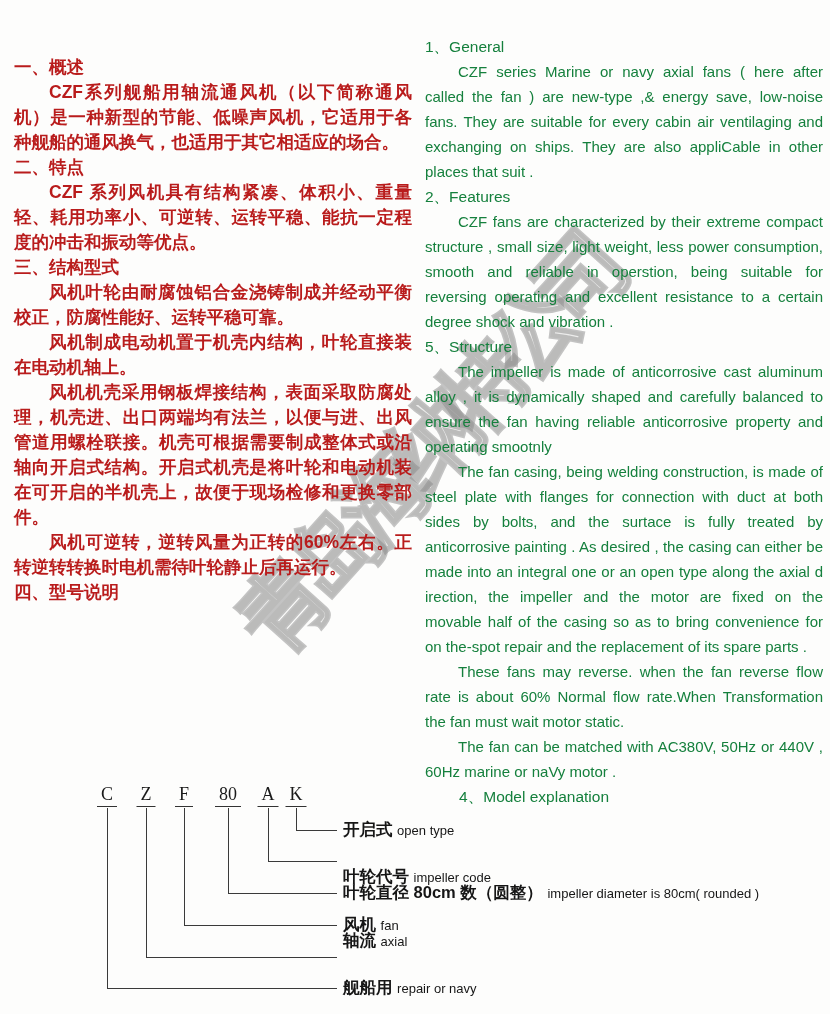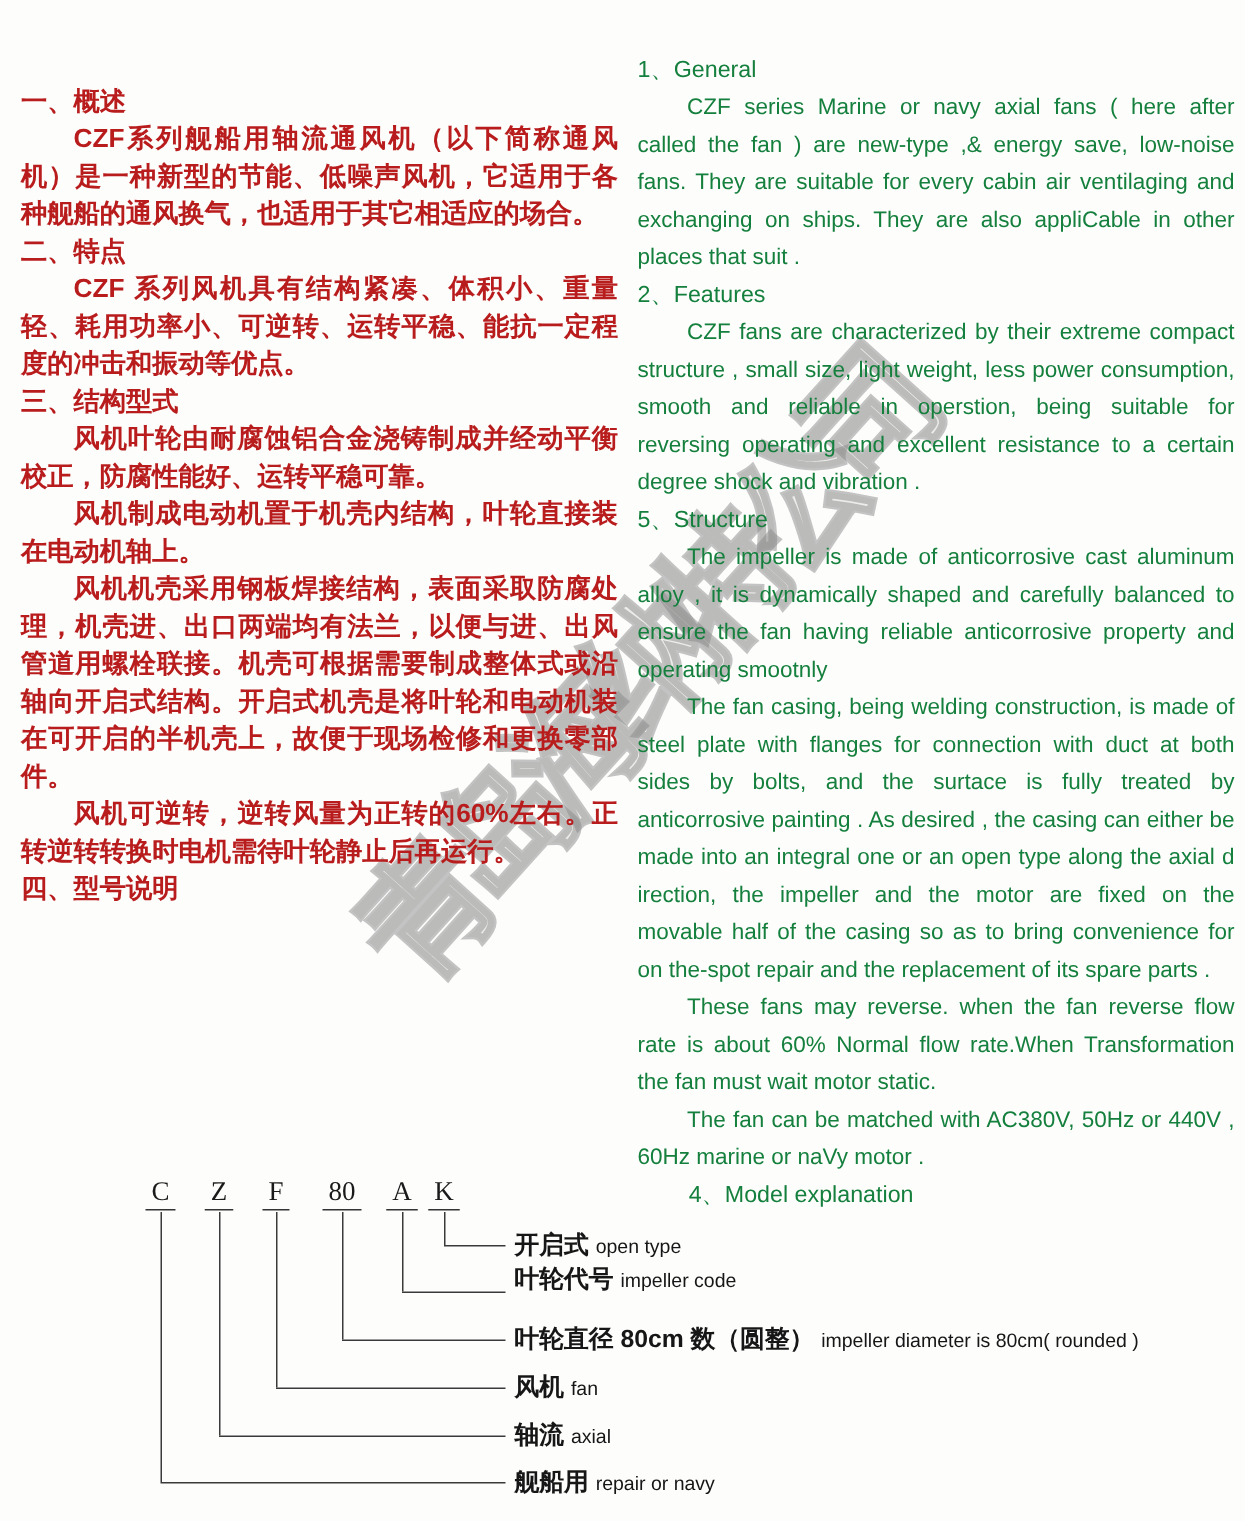--- a/index.html
+++ b/index.html
@@ -105,33 +105,33 @@
     <div class="hline" style="left:184px;top:147px;width:153px"></div>
     <div class="vline" style="left:146px;top:30px;height:149px"></div>
     <div class="hline" style="left:146px;top:179px;width:191px"></div>
     <div class="vline" style="left:107px;top:30px;height:180px"></div>
     <div class="hline" style="left:107px;top:210px;width:230px"></div>
 
     <span class="dlabel" style="top:41px">
       <span class="dl-zh">开启式</span>
       <span class="dl-en">open type</span>
     </span>
-    <span class="dlabel" style="top:64px">
+    <span class="dlabel" style="top:88px">
       <span class="dl-zh">叶轮代号</span>
       <span class="dl-en">impeller code</span>
     </span>
     <span class="dlabel" style="top:104px">
       <span class="dl-zh">叶轮直径 80cm 数（圆整）</span>
       <span class="dl-en">impeller diameter is 80cm( rounded )</span>
     </span>
     <span class="dlabel" style="top:136px">
       <span class="dl-zh">风机</span>
       <span class="dl-en">fan</span>
     </span>
-    <span class="dlabel" style="top:168px">
+    <span class="dlabel" style="top:152px">
       <span class="dl-zh">轴流</span>
       <span class="dl-en">axial</span>
     </span>
     <span class="dlabel" style="top:199px">
       <span class="dl-zh">舰船用</span>
       <span class="dl-en">repair or navy</span>
     </span>
   </div>
 
 </div>

